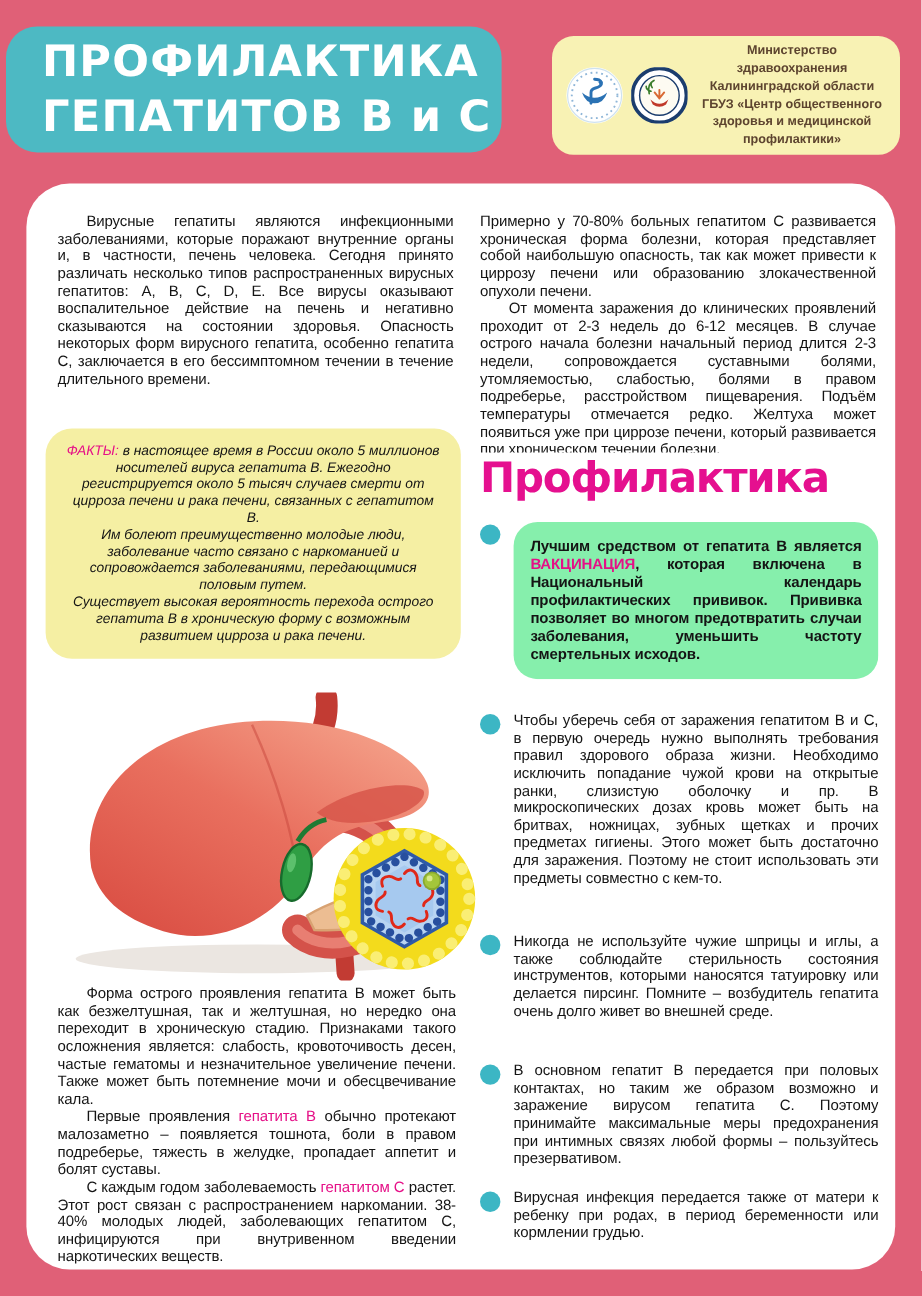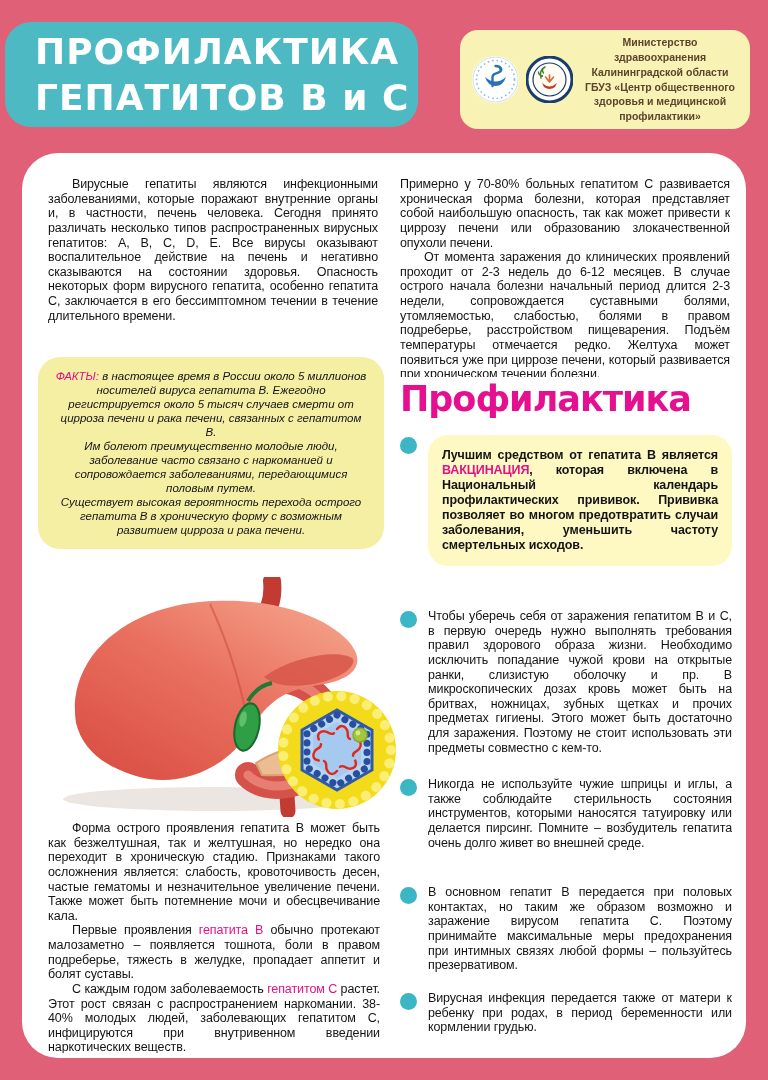--- a/index.html
+++ b/index.html
@@ -55,25 +55,25 @@
   .r-intro { position:absolute; left:378px; top:24px; width:330px; max-height:200px; overflow:hidden; }
   .r-heading {
     position:absolute; left:378px; top:226px;
     color:#e5108f; font-size:35px; font-weight:800; letter-spacing:-1px;
     font-family:"DejaVu Sans","Liberation Sans",sans-serif;
   }
   .bullet-row { position:absolute; left:378px; width:332px; display:flex; gap:11px; overflow:hidden; }
   .dot { width:17px; height:17px; border-radius:50%; background:#3cb6c4; flex-shrink:0; margin-top:2px; }
   .vacc-row { top:282px; max-height:156px; }
   .vacc-box {
-    background:#fef9c3; border-radius:20px; padding:13px 14px;
+    background:#86efac; border-radius:20px; padding:13px 14px;
     font-size:12.5px; font-weight:700; line-height:1.2; text-align:justify;
     color:#141414; letter-spacing:-0.1px;
   }
-  .b2 { top:456px; max-height:182px; }
+  .b2 { top:440px; max-height:182px; }
   .b3 { top:624px; max-height:106px; }
   .b4 { top:732px; max-height:104px; }
   .b5 { top:838px; max-height:62px;  }
   .bullet-row .body-text p { text-indent:0; }
 </style>
 </head>
 <body>
 
 <div class="page">
 

